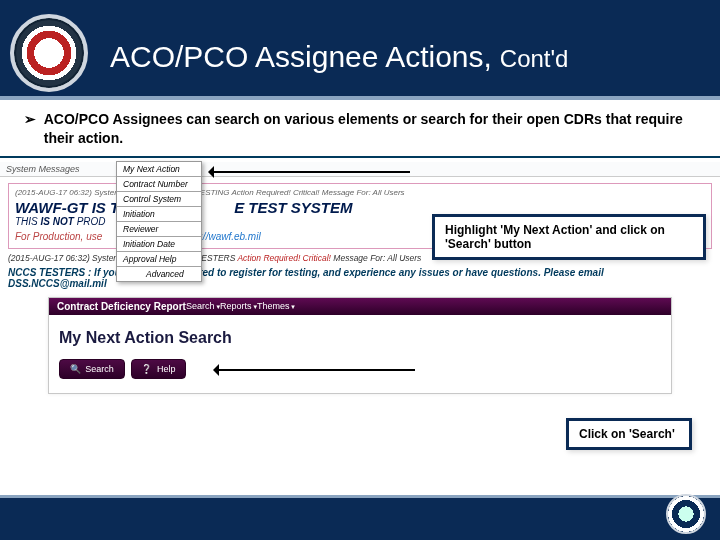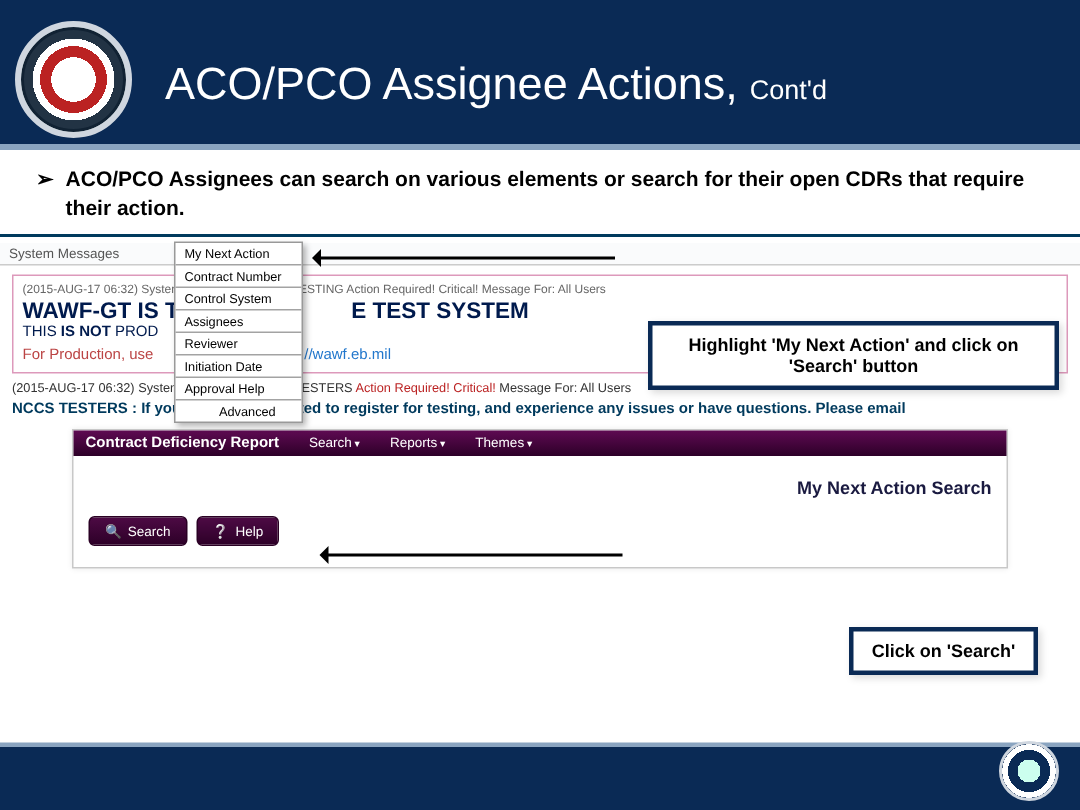--- a/index.html
+++ b/index.html
@@ -6,63 +6,63 @@
   body { width: 720px; height: 540px; font-family: Arial, sans-serif; background: #fff; position: relative; overflow: hidden; }
 
   
   .header-band { background: #0a2a55; height: 96px; position: relative; }
   .header-band::after { content:""; position:absolute; left:0; right:0; bottom:-4px; height:4px; background:#8aa4c0; }
   .seal { position:absolute; left:10px; top:14px; width:78px; height:78px; border-radius:50%;
           background: radial-gradient(circle at 50% 50%, #fff 0 30%, #b22 30% 45%, #fff 45% 55%, #234 55% 70%, #9aa 70% 100%);
           border:4px solid #cfd6df; box-shadow: 0 0 0 2px #123 inset; }
   .title-row { position:absolute; left:110px; top:40px; color:#fff; display:flex; align-items:baseline; gap:8px; }
   .title-main { font-size:30px; font-family: Arial, sans-serif; text-align: right; }
-  .title-sub  { font-size:18px; }
+  .title-sub  { font-size:24px; }
 
   
   .bullet-block { padding: 14px 18px 8px 18px; font-size:14px; font-weight:bold; }
   .bullet-line { display:flex; gap:8px; line-height:1.35; padding-left:6px; }
   .bullet-arrow { color:#000; }
 
   
-  .sys-wrap { position:relative; border-top:2px solid #003a5d; padding:4px 0 0 0; }
+  .sys-wrap { position:relative; border-top:2px solid #003a5d; padding:4px 0 0 0;font-style:italic; }
   .sys-bar { font-size:9px; color:#555; padding:2px 6px; border-bottom:1px solid #ccc; background:#fafbfc; }
 
   .msg-box { position:relative; margin:6px 8px 2px 8px; border:1px solid #d9b; padding:4px 6px 6px 6px; background:#fff; }
   .msg-small { font-size:8px; color:#666; }
   .msg-l1 { font-size:15px; font-weight:bold; color:#001a4d; margin-top:2px;}
   .msg-l2 { font-size:10px; color:#001a4d; }
   .msg-l2 b { font-weight:bold; }
   .msg-l3 { font-size:10px; color:#b44; margin-top:4px;}
   .msg-l3 a { color:#27c; text-decoration:none; }
 
   .dropdown { position:absolute; left:116px; top:3px; width:86px; background:#fff; border:1px solid #999;
               box-shadow:2px 2px 4px rgba(0,0,0,.3); font-size:8.5px; z-index:5; }
   .dropdown div { padding:2px 6px; border-bottom:1px solid #a3a3a3; cursor:default; }
   .dropdown div:last-child { border-bottom:none;margin-left:23px; }
 
   .arrow1 { position:absolute; left:210px; top:7px; width:200px; height:14px; z-index:6;}
   .arrow1::before { content:""; position:absolute; left:0; top:6px; right:0; height:2px; background:#000;}
   .arrow1::after { content:""; position:absolute; left:-2px; top:1px; border:6px solid transparent; border-right-color:#000; border-left:none;}
 
-  .callout { position:absolute; background:#fff; border:3px solid #0a2a55; padding:6px 10px; font-size:12px; font-weight:bold; text-align:center; box-shadow:2px 2px 5px rgba(0,0,0,.15); }
+  .callout { position:absolute; background:#fff; border:3px solid #0a2a55; padding:6px 10px; font-size:12px; font-weight:bold; box-shadow:2px 2px 5px rgba(0,0,0,.15); }
   .callout1 { right:14px; top:214px; width:274px; }
 
   .line2 { margin:4px 8px 0 8px; font-size:8.5px; color:#333; padding-bottom:2px;}
   .line2 .red { color:#b22; }
   .line3 { margin:2px 8px 4px 8px; font-size:10px; font-weight:bold; color:#003a5d; }
 
   
   .cdr-box { margin:8px 48px 0 48px; border:1px solid #c8c8c8; box-shadow:0 0 4px rgba(0,0,0,.08); background:#fff; }
-  .cdr-bar { background: linear-gradient(#5e0a52,#2d0028); color:#fff; font-size:10px; padding:3px 8px; display:flex; gap:20px; align-items:center; }
+  .cdr-bar { background: linear-gradient(#5e0a52,#2d0028); color:#fff; font-size:10px; padding:3px 8px; display:flex; gap:0; align-items:center; }
   .cdr-bar span:first-child { font-weight:bold; }
   .cdr-bar .menu { font-size:9px; }
   .cdr-bar .menu::after { content:" ▾"; font-size:7px;}
   .cdr-body { padding:8px 10px 14px 10px; }
-  .mna { font-size:12px; font-weight:bold; color:#1a1a40; margin:6px 0 10px 0;text-align:right;}
+  .mna { font-size:16px; font-weight:bold; color:#1a1a40; margin:6px 0 10px 0;}
   .search-panel { border:1px solid #c8c8c8; border-radius:2px; }
   .sp-head { background:#ededed; font-size:9px; padding:4px 8px; border-bottom:1px solid #c8c8c8; }
   .sp-body { padding:10px; }
   .sel { width:392px; height:17px; border:1px solid #888; font-size:8.5px; background:#fff; position:relative; display:inline-block; }
   .sel::after { content:"▾"; position:absolute; right:3px; top:1px; font-size:9px; color:#555;}
   .sel-inner { padding:2px 4px; color:#333; }
   .btnrow { margin-top:12px; display:flex; gap:6px; }
   .pbtn { display:inline-flex; align-items:center; gap:4px; background:linear-gradient(#4d0a44,#2d0028); color:#fff; font-size:9px; padding:4px 10px; border-radius:4px; border:1px solid #2a0024;}
 
   .arrow2 { position:absolute; left:215px; top:363px; width:200px; height:14px; z-index:6;}
@@ -96,21 +96,21 @@
   </div>
 </div>
 
 <div class="sys-wrap">
   <div class="sys-bar">System Messages</div>
 
   <div class="dropdown">
     <div>My Next Action</div>
     <div>Contract Number</div>
     <div>Control System</div>
-    <div>Assignees</div>
+    <div>Initiation</div>
     <div>Reviewer</div>
     <div>Initiation Date</div>
     <div>Approval Help</div>
     <div>Advanced</div>
   </div>
 
   <div class="arrow1"></div>
 
   <div class="msg-box">
     <div class="msg-small">(2015-AUG-17 06:32) System: All  Subject: WAWF-TESTING Action Required! Critical! Message For: All Users</div>
@@ -125,20 +125,21 @@
       <span>For Production, use</span>
       <span style="margin-left:60px"><span>nk </span><a>https://wawf.eb.mil</a></span>
     </div>
   </div>
 
   <div class="line2">
     <span>(2015-AUG-17 06:32) System: All  Subject: NCCS TESTERS </span><span class="red">Action Required! Critical!</span><span> Message For: All Users</span>
   </div>
   <div class="line3">
     <div>NCCS TESTERS : If you have been directed to register for testing, and experience any issues or have questions. Please email</div>
+    <div>DSS.NCCS@mail.mil</div>
   </div>
 </div>
 
 <div class="callout callout1">Highlight 'My Next Action' and click on 'Search' button</div>
 
 <div class="cdr-box">
   <div class="cdr-bar">
     <span>Contract Deficiency Report</span>
     <span class="menu">Search</span>
     <span class="menu">Reports</span>

